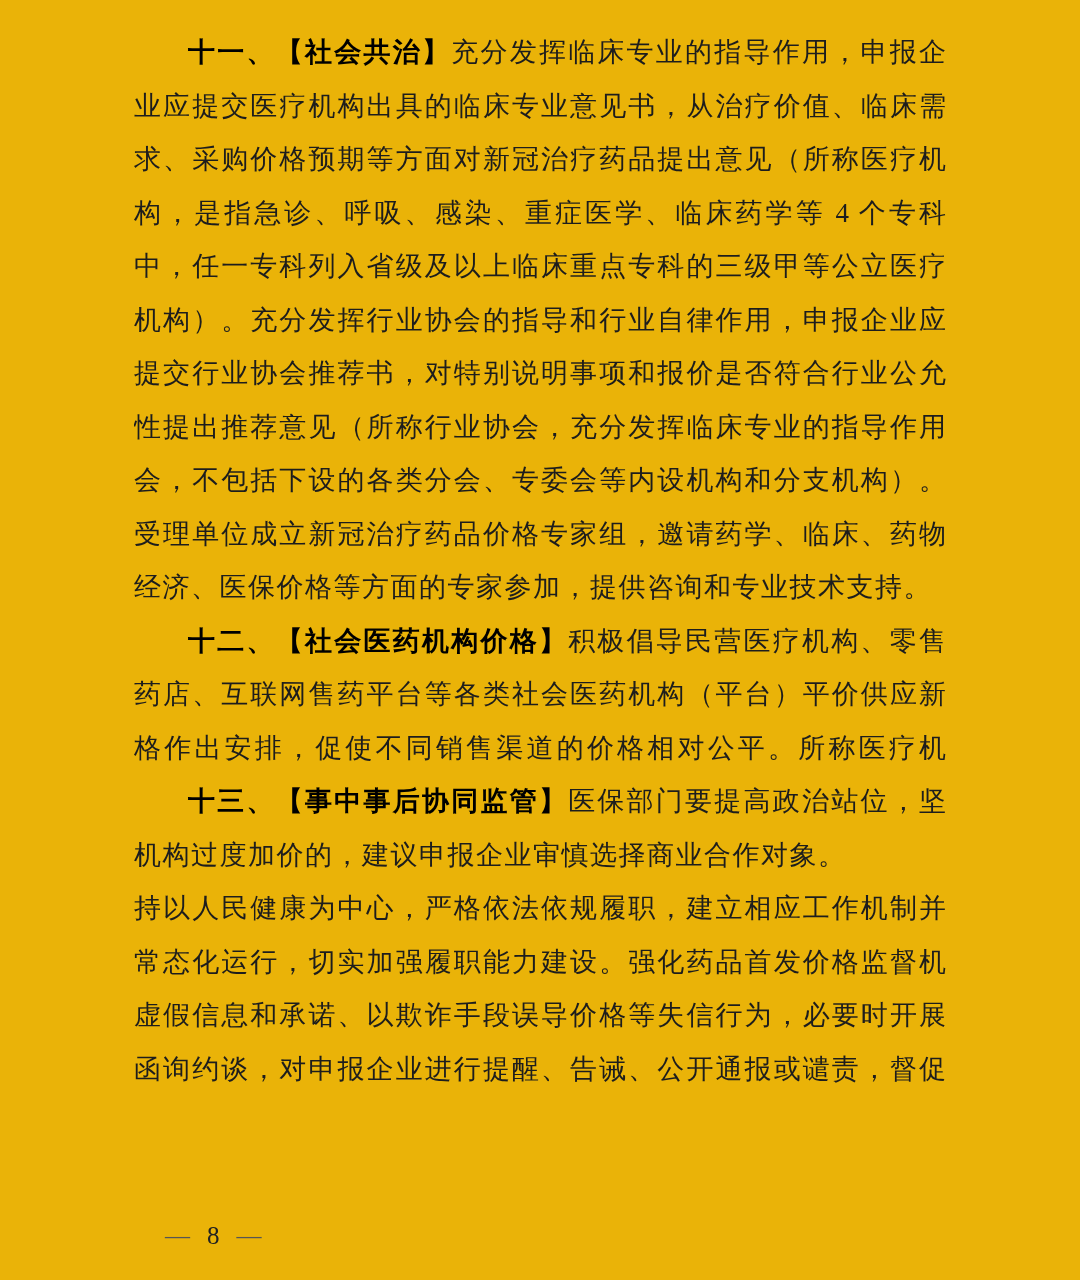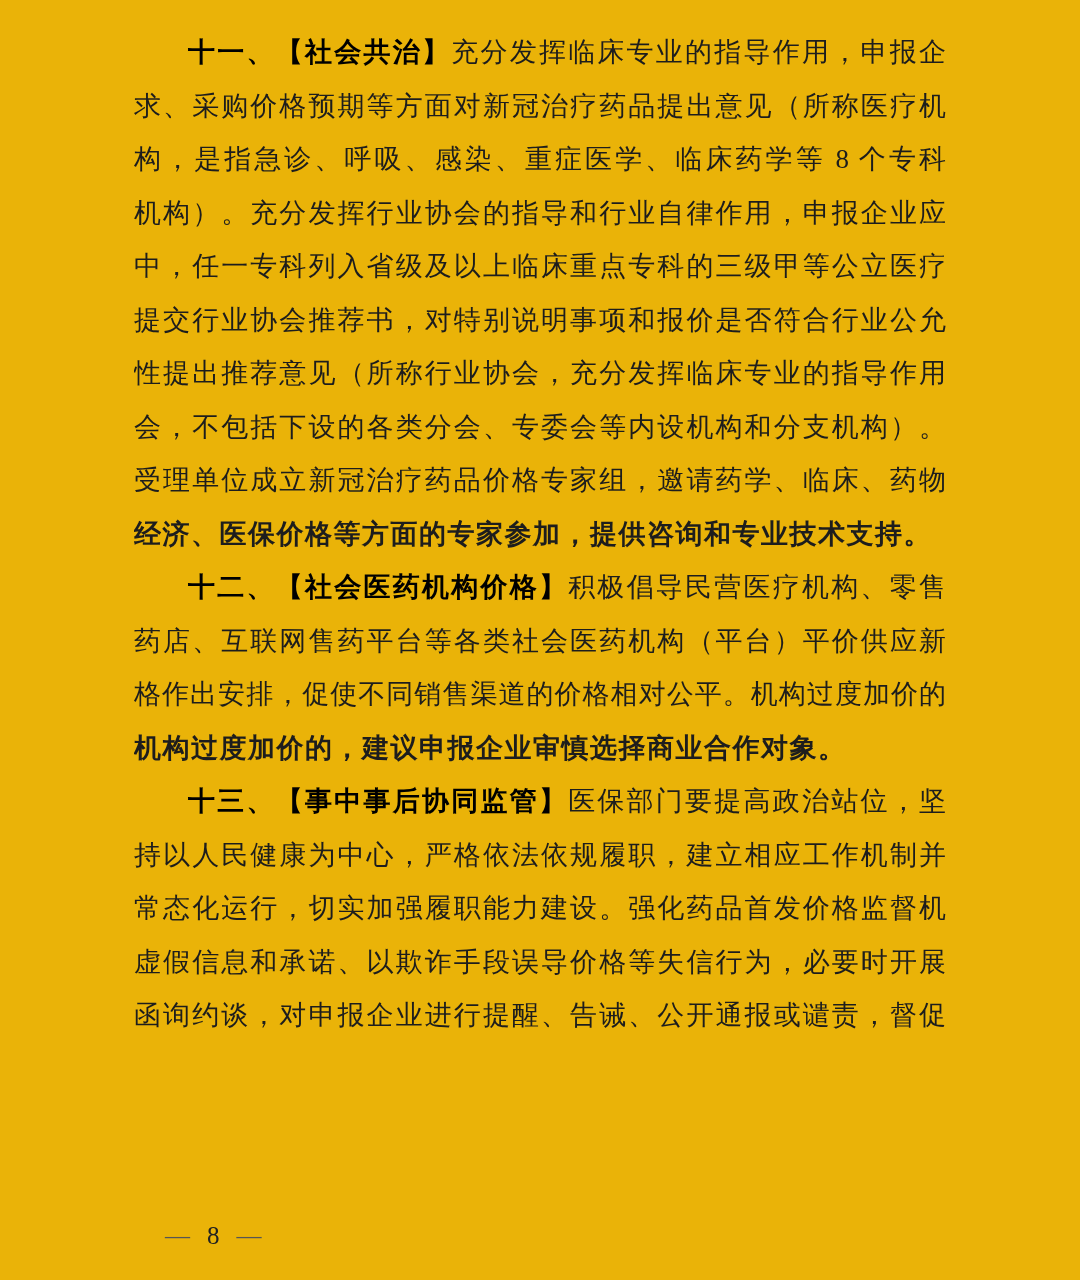--- a/index.html
+++ b/index.html
@@ -21,21 +21,21 @@
     height: 53.5px;
     line-height: 53.5px;
     font-size: 27px;
     color: #1d1d1d;
     text-align: justify;
     text-align-last: justify;
     white-space: normal;
     overflow: hidden;
   }
   .line.indent { padding-left: 54px; }
-  .line.para-end { text-align-last: left; letter-spacing: 1.5px; font-weight: bold; }
+  .line.para-end { text-align-last: left; letter-spacing: 1.5px; }
   .head {
     font-weight: 700;
     font-family: "Liberation Sans", "DejaVu Sans", sans-serif;
     color: #000000;
   }
   .footer {
     position: absolute;
     left: 165px;
     top: 1222px;
     display: flex;
@@ -47,34 +47,35 @@
   .footer .dash { color: #555555; }
   .footer .pagenum { color: #222222; }
 </style>
 </head>
 <body>
 
 <div class="page">
 
   <div class="text-block">
     <div class="line indent"><span class="head">十一、【社会共治】</span><span>充分发挥临床专业的指导作用，申报企</span></div>
+    <div class="line"><span>业应提交医疗机构出具的临床专业意见书，从治疗价值、临床需</span></div>
     <div class="line"><span>求、采购价格预期等方面对新冠治疗药品提出意见（所称医疗机</span></div>
-    <div class="line"><span>构，是指急诊、呼吸、感染、重症医学、临床药学等 8 个专科</span></div>
+    <div class="line"><span>构，是指急诊、呼吸、感染、重症医学、临床药学等 4 个专科</span></div>
+    <div class="line"><span>中，任一专科列入省级及以上临床重点专科的三级甲等公立医疗</span></div>
     <div class="line"><span>机构）。充分发挥行业协会的指导和行业自律作用，申报企业应</span></div>
-    <div class="line"><span>中，任一专科列入省级及以上临床重点专科的三级甲等公立医疗</span></div>
     <div class="line"><span>提交行业协会推荐书，对特别说明事项和报价是否符合行业公允</span></div>
     <div class="line"><span>性提出推荐意见（所称行业协会，充分发挥临床专业的指导作用</span></div>
     <div class="line"><span>会，不包括下设的各类分会、专委会等内设机构和分支机构）。</span></div>
     <div class="line"><span>受理单位成立新冠治疗药品价格专家组，邀请药学、临床、药物</span></div>
     <div class="line para-end"><span>经济、医保价格等方面的专家参加，提供咨询和专业技术支持。</span></div>
     <div class="line indent"><span class="head">十二、【社会医药机构价格】</span><span>积极倡导民营医疗机构、零售</span></div>
     <div class="line"><span>药店、互联网售药平台等各类社会医药机构（平台）平价供应新</span></div>
-    <div class="line"><span>格作出安排，促使不同销售渠道的价格相对公平。机构过度加价的</span></div>
+    <div class="line"><span>格作出安排，促使不同销售渠道的价格相对公平。所称医疗机</span></div>
+    <div class="line indent"><span class="head">十三、【事中事后协同监管】</span><span>医保部门要提高政治站位，坚</span></div>
     <div class="line para-end"><span>机构过度加价的，建议申报企业审慎选择商业合作对象。</span></div>
-    <div class="line indent"><span class="head">十三、【事中事后协同监管】</span><span>医保部门要提高政治站位，坚</span></div>
     <div class="line"><span>持以人民健康为中心，严格依法依规履职，建立相应工作机制并</span></div>
     <div class="line"><span>常态化运行，切实加强履职能力建设。强化药品首发价格监督机</span></div>
     <div class="line"><span>虚假信息和承诺、以欺诈手段误导价格等失信行为，必要时开展</span></div>
     <div class="line"><span>函询约谈，对申报企业进行提醒、告诫、公开通报或谴责，督促</span></div>
   </div>
 
   <div class="footer">
     <span class="dash">—</span>
     <span class="pagenum">8</span>
     <span class="dash">—</span>

